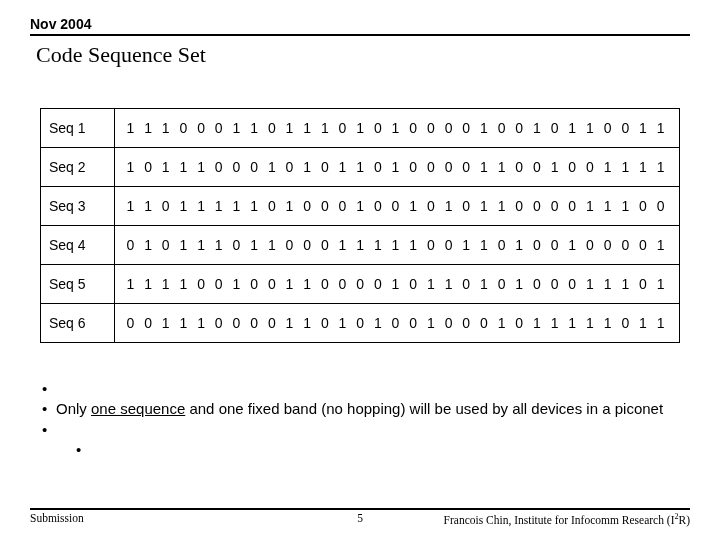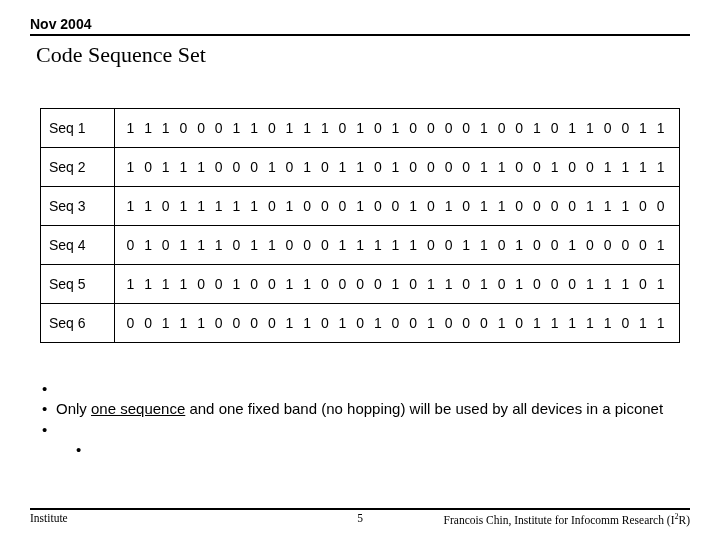--- a/index.html
+++ b/index.html
@@ -71,18 +71,18 @@
     </div>
     <div class="row">
       <span class="mk">•</span>
     </div>
     <div class="row indent">
       <span class="mk">•</span>
     </div>
   </div>
 
   <div class="ftr">
-    <span>Institute</span>
+    <span>Submission</span>
     <span class="pg">5</span>
     <span><span>Francois Chin, Institute for Infocomm Research (I</span><sup>2</sup><span>R)</span></span>
   </div>
 
 </div>
 
 </body></html>

